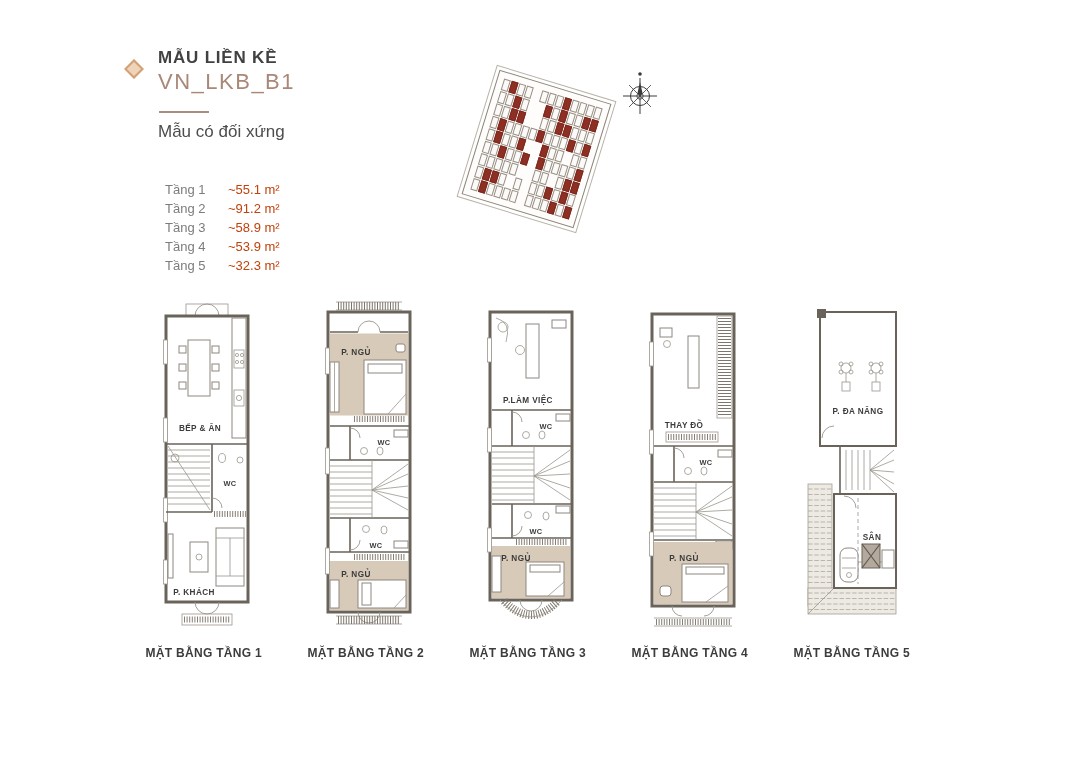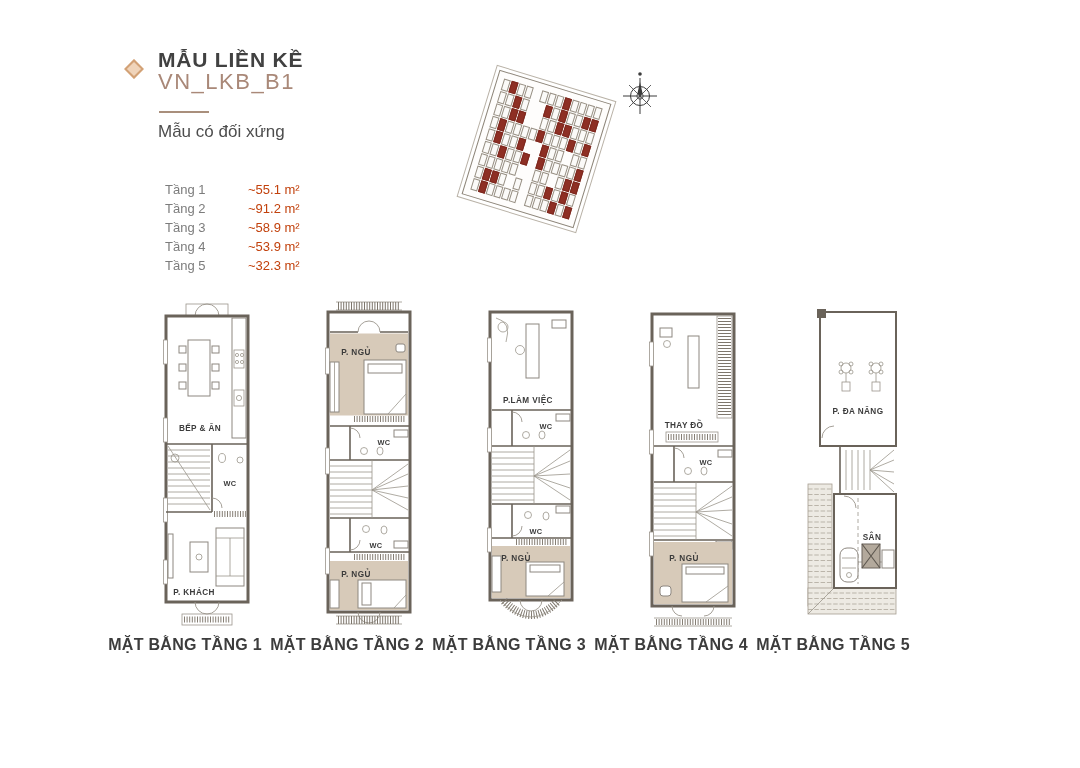--- a/index.html
+++ b/index.html
@@ -2,50 +2,50 @@
 <html><head>
 <meta charset="utf-8">
 <style>
   html,body{margin:0;padding:0;background:#fff;}
   .page{position:relative;width:1080px;height:768px;background:#ffffff;overflow:hidden;
         font-family:"Liberation Sans",sans-serif;color:#3b3b3b;}
 
   
   .hdr-diamond{position:absolute;left:127px;top:62px;width:10px;height:10px;
                transform:rotate(45deg);background:#f0d4ba;border:2px solid #d2a176;}
-  .hdr-title{position:absolute;left:158px;top:48px;font-size:21px;font-weight:700;
+  .hdr-title{position:absolute;left:158px;top:48px;font-size:17px;font-weight:700;
              letter-spacing:.8px;color:#414141;}
   .hdr-model{position:absolute;left:158px;top:69px;font-size:22px;font-weight:400;
              letter-spacing:1.5px;color:#a98878;}
   .hdr-divider{position:absolute;left:159px;top:111px;width:50px;height:2px;background:#a98f7c;}
   .hdr-sub1{position:absolute;left:158px;top:122px;font-size:17px;color:#4d4d4d;}
   .hdr-sub2{position:absolute;left:158px;top:142px;font-size:13px;color:#4d4d4d;}
   .hdr-sub2 b{color:#363636;margin-left:4px;}
 
   
   .floors{position:absolute;left:165px;top:180px;font-size:13px;}
-  .floors .row{display:flex;height:19px;line-height:19px;gap:20px;}
+  .floors .row{display:flex;height:19px;line-height:19px;}
   .floors .fl{width:63px;color:#7c7c7c;}
   .floors .fa{font-weight:400;color:#c2410c;}
 
   
   .siteplan{position:absolute;left:448px;top:56px;width:220px;height:218px;}
   .siteplan-rot{position:absolute;left:30px;top:28px;transform:rotate(17deg);
                 border:1.6px solid #8d8579;outline:1px solid #b9b2a7;outline-offset:3px;
                 padding:6px;background:#fefdfc;}
   .lots-grid{display:grid;grid-template-columns:repeat(13,7px);grid-auto-rows:12px;gap:1px;}
   .lot{border:1px solid #978f83;box-sizing:border-box;background:#fbfaf8;}
   .lot.red{background:#8e2f24;border-color:#7c281e;}
   .lot.empty{border:none;background:transparent;}
   .compass{position:absolute;left:172px;top:10px;}
 
   
   .plans{position:absolute;left:152px;top:298px;width:758px;display:flex;justify-content:space-between;}
   .plan-col{width:110px;display:flex;flex-direction:column;align-items:flex-end;}
-  .plan-caption{margin-top:6px;font-size:16px;font-weight:700;letter-spacing:.3px;color:#3c3c3c;white-space:nowrap;padding-left:40px;}
+  .plan-caption{margin-top:16px;font-size:12px;font-weight:700;letter-spacing:.3px;color:#3c3c3c;white-space:nowrap;padding-left:40px;}
 
   
   svg text{font-family:"Liberation Sans",sans-serif;font-weight:700;fill:#3b3b3b;letter-spacing:.4px;}
   .lbl{font-size:8.2px;} .lblsm{font-size:7.4px;}
   .wall{fill:#ffffff;stroke:#6a635a;stroke-width:3;}
   .wallthin{fill:#ffffff;stroke:#6a635a;stroke-width:2;}
   .part{fill:none;stroke:#6a635a;stroke-width:1.6;}
   .lite{fill:none;stroke:#9b958c;stroke-width:.8;}
   .furn{fill:#ffffff;stroke:#8d8780;stroke-width:1;}
   .beige{fill:#d7cab9;stroke:none;}

